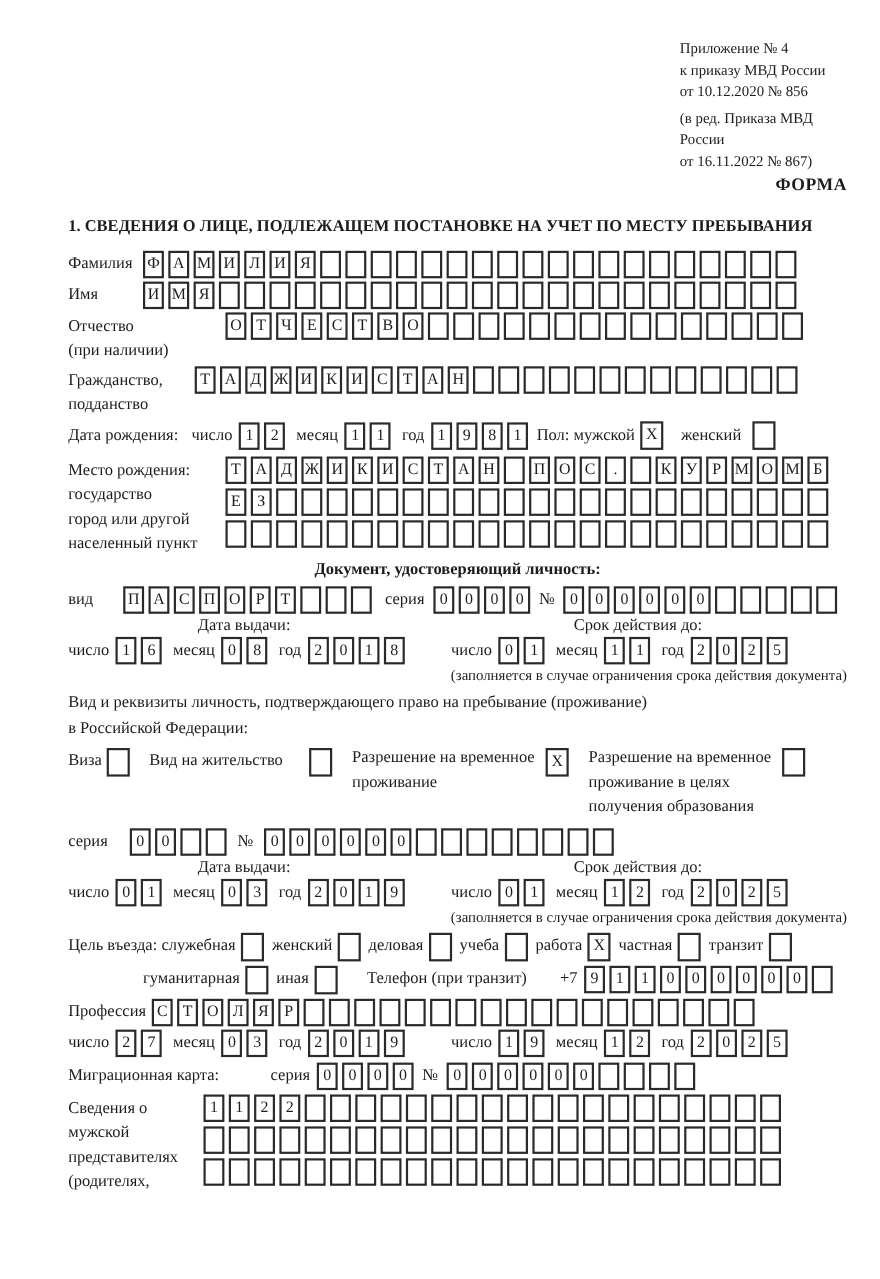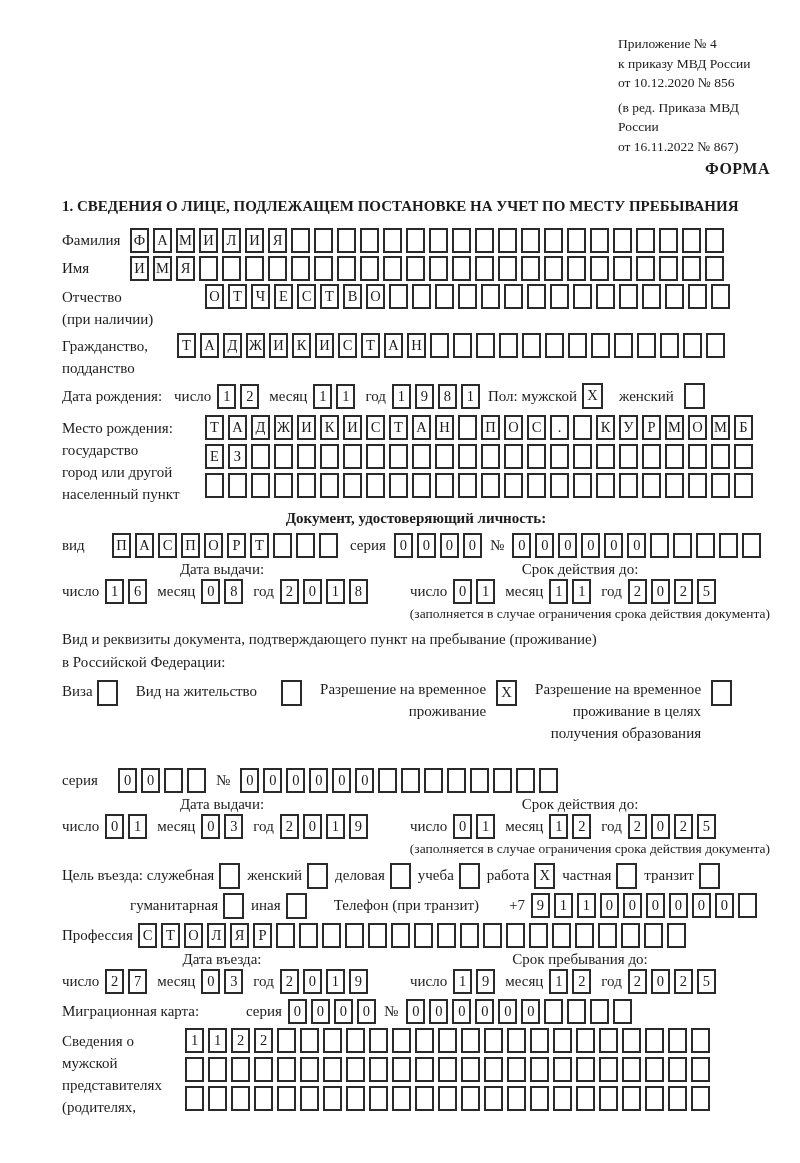--- a/index.html
+++ b/index.html
@@ -45,23 +45,23 @@
 
   .dh-row { display:flex; margin-top:3px; }
   .dh { display:inline-block; width:320px; text-align:center; flex:none; }
   .dh-r { width:340px; margin-left:28px; }
   .dg-row { display:flex; margin-top:1px; }
   .dgroup { display:inline-flex; align-items:center; width:320px; flex:none; }
   .dg-r { width:340px; margin-left:28px; }
   .note { text-align:right; font-size:13.5px; margin-top:2px; margin-bottom:6px; }
 
   .para { line-height:1.5; margin-top:4px; }
-  .permit-row { display:flex; align-items:flex-start; margin-top:6px; margin-bottom:23px; }
+  .permit-row { display:flex; align-items:flex-start; margin-top:6px; margin-bottom:8px; }
   .permit-label { flex:none; padding-top:4px; }
-  .permit-multi { flex:none; text-align:right; line-height:1.45; }
+  .permit-multi { flex:none; text-align:left; line-height:1.45; }
   .permit-row .checkbox { margin-left:10px; margin-right:18px; margin-top:1px; }
 
   .purpose-row { display:flex; align-items:center; white-space:nowrap; margin-bottom:4px; }
   .purpose-row .checkbox { margin-left:5px; margin-right:7px; }
   .indent68 { margin-left:68px; }
   .gap20 { display:inline-block; width:20px; } .gap30 { display:inline-block; width:30px; }
 </style>
 </head>
 <body>
 
@@ -400,21 +400,21 @@
           <span class="cell">2</span>
           <span class="cell">0</span>
           <span class="cell">2</span>
           <span class="cell">5</span>
         </span>
     </span>
   </div>
   <div class="note">(заполняется в случае ограничения срока действия документа)</div>
 
   <div class="para">
-    <div>Вид и реквизиты документа, подтверждающего пункт на пребывание (проживание)</div>
+    <div>Вид и реквизиты личность, подтверждающего право на пребывание (проживание)</div>
     <div>в Российской Федерации:</div>
   </div>
   <div class="permit-row">
     <span class="permit-label">Виза</span>
     <span class="cell checkbox" style="margin-left:4px;"></span>
     <span class="permit-label">Вид на жительство</span>
     <span class="cell checkbox" style="margin-left:24px;"></span>
     <span class="permit-multi">
       <div>Разрешение на временное</div>
       <div>проживание</div>
@@ -563,24 +563,20 @@
         <span class="cell"></span>
         <span class="cell"></span>
         <span class="cell"></span>
         <span class="cell"></span>
         <span class="cell"></span>
         <span class="cell"></span>
         <span class="cell"></span>
       </span>
   </div>
 
-  <div class="dh-row">
-    <span class="dh">Дата въезда:</span>
-    <span class="dh dh-r">Срок пребывания до:</span>
-  </div>
   <div class="dg-row">
     <span class="dgroup">
       <span class="dlab dlab-first">число</span>
       <span class="cells">
           <span class="cell">2</span>
           <span class="cell">7</span>
         </span>
       <span class="dlab">месяц</span>
       <span class="cells">
           <span class="cell">0</span>

